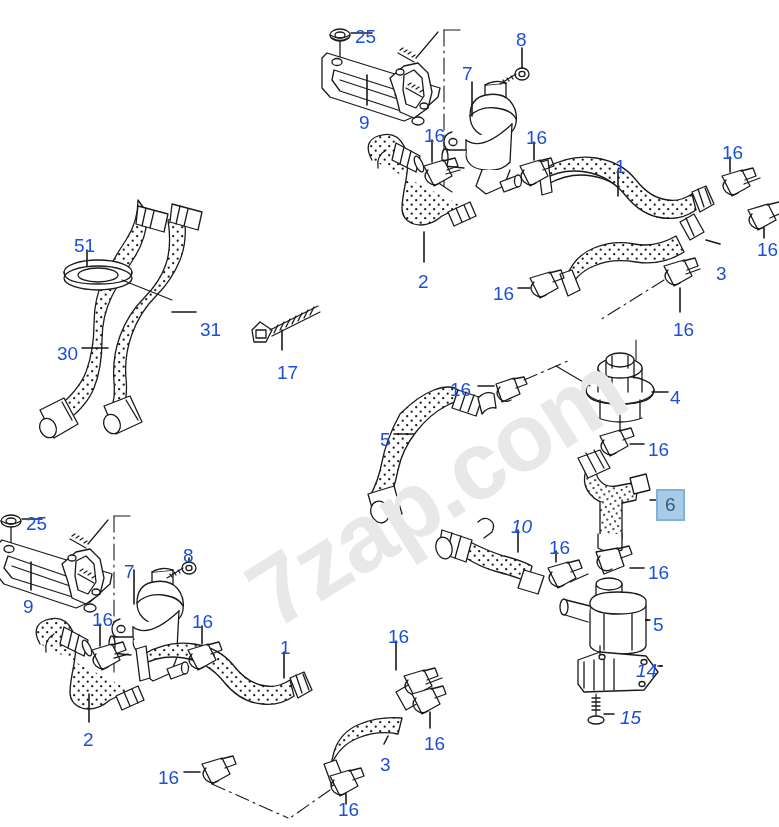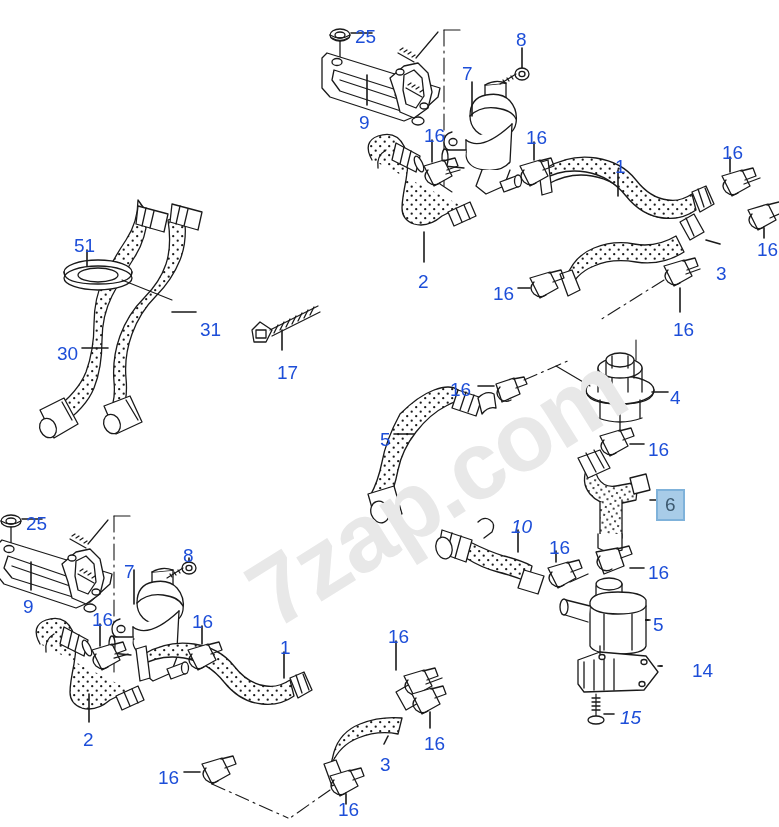--- a/index.html
+++ b/index.html
@@ -529,21 +529,21 @@
       <div class="callout" style="left: 277px; top: 363px;">17</div>
       <div class="callout" style="left: 450px; top: 380px;">16</div>
       <div class="callout" style="left: 670px; top: 388px;">4</div>
       <div class="callout" style="left: 380px; top: 430px;">5</div>
       <div class="callout" style="left: 648px; top: 440px;">16</div>
       <div class="callout highlighted" style="left: 656px; top: 489px;">6</div>
       <div class="callout" style="left: 511px; top: 517px; font-style: italic;">10</div>
       <div class="callout" style="left: 549px; top: 538px;">16</div>
       <div class="callout" style="left: 648px; top: 563px;">16</div>
       <div class="callout" style="left: 653px; top: 615px;">5</div>
-      <div class="callout" style="left: 692px; top: 661px;">14</div>
+      <div class="callout" style="left: 636px; top: 661px; font-style: italic;">14</div>
       <div class="callout" style="left: 620px; top: 708px; font-style: italic;">15</div>
       <div class="callout" style="left: 26px; top: 514px;">25</div>
       <div class="callout" style="left: 183px; top: 546px;">8</div>
       <div class="callout" style="left: 124px; top: 562px;">7</div>
       <div class="callout" style="left: 23px; top: 597px;">9</div>
       <div class="callout" style="left: 92px; top: 610px;">16</div>
       <div class="callout" style="left: 192px; top: 612px;">16</div>
       <div class="callout" style="left: 280px; top: 638px;">1</div>
       <div class="callout" style="left: 388px; top: 627px;">16</div>
       <div class="callout" style="left: 424px; top: 734px;">16</div>

